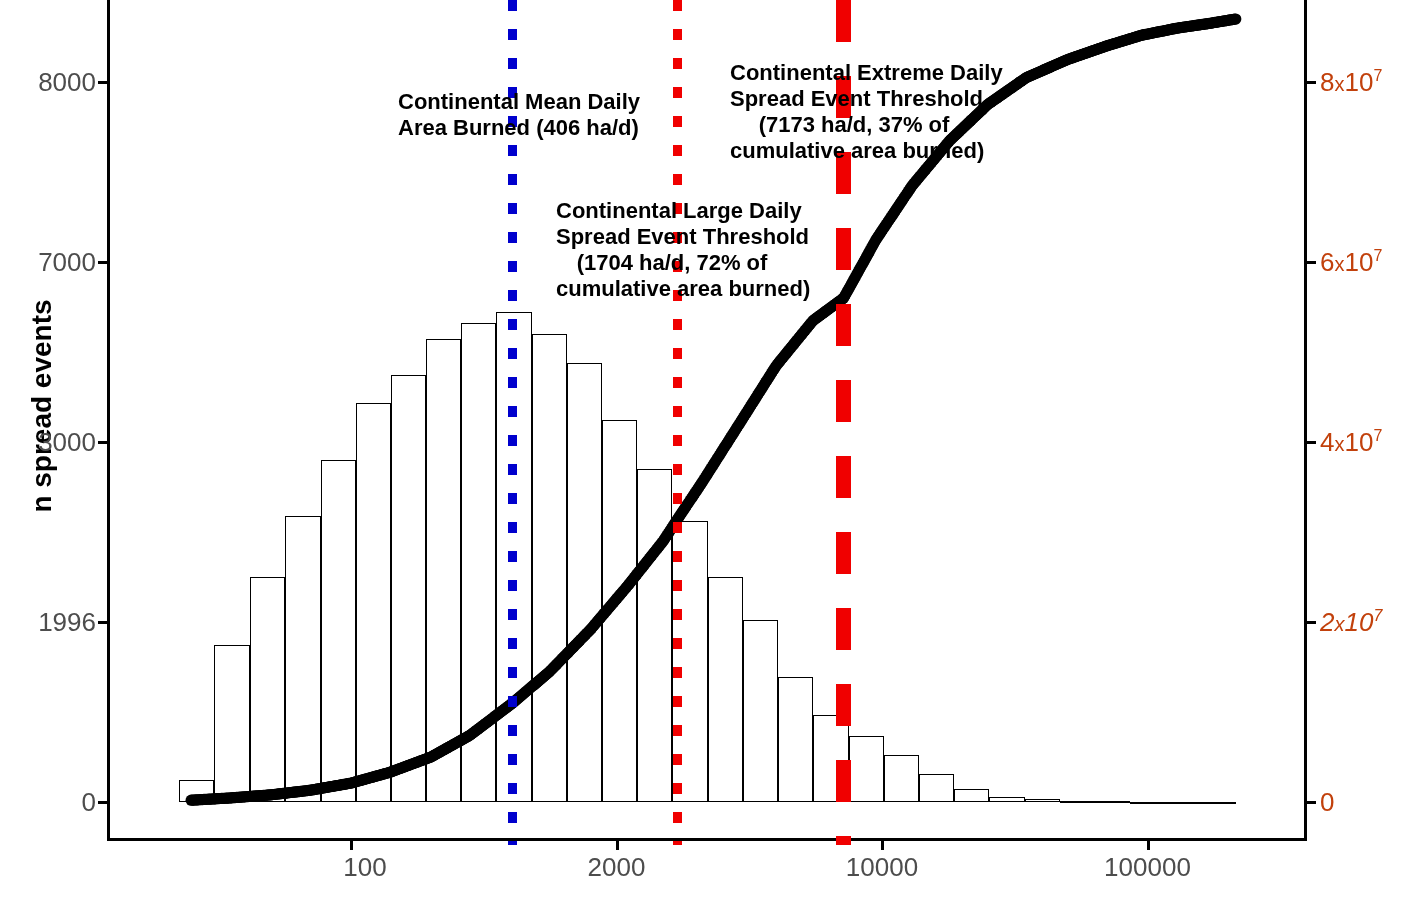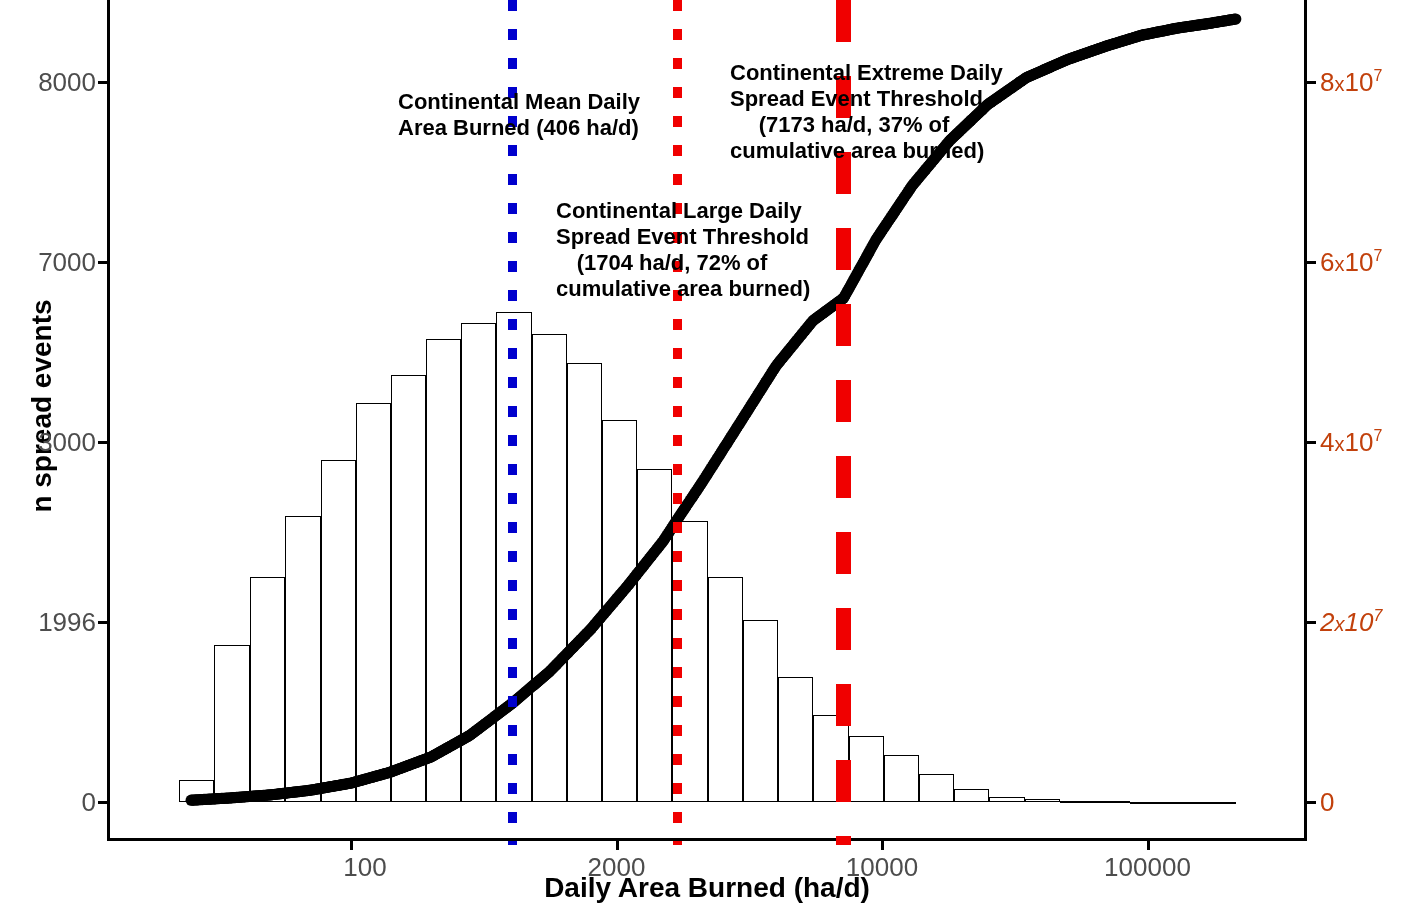--- a/index.html
+++ b/index.html
@@ -60,21 +60,20 @@
 <body>
 
 <div id="root">
 
   <div class="axis-line-left"></div>
   <div class="axis-line-right"></div>
   <div class="axis-line-bottom"></div>
 
   <div class="ytitle-left">n spread events</div>
 
-  <div class="xtitle">Daily Area Burned (ha/d)</div>
 
   <div id="ticks-left">
       <div class="tick-left" style="top: 801px;"></div>
       <div class="ylab-left" style="top: 802px;">0</div>
       <div class="tick-left" style="top: 621px;"></div>
       <div class="ylab-left" style="top: 622px;">1996</div>
       <div class="tick-left" style="top: 441px;"></div>
       <div class="ylab-left" style="top: 442px;">3000</div>
       <div class="tick-left" style="top: 261px;"></div>
       <div class="ylab-left" style="top: 262px;">7000</div>

